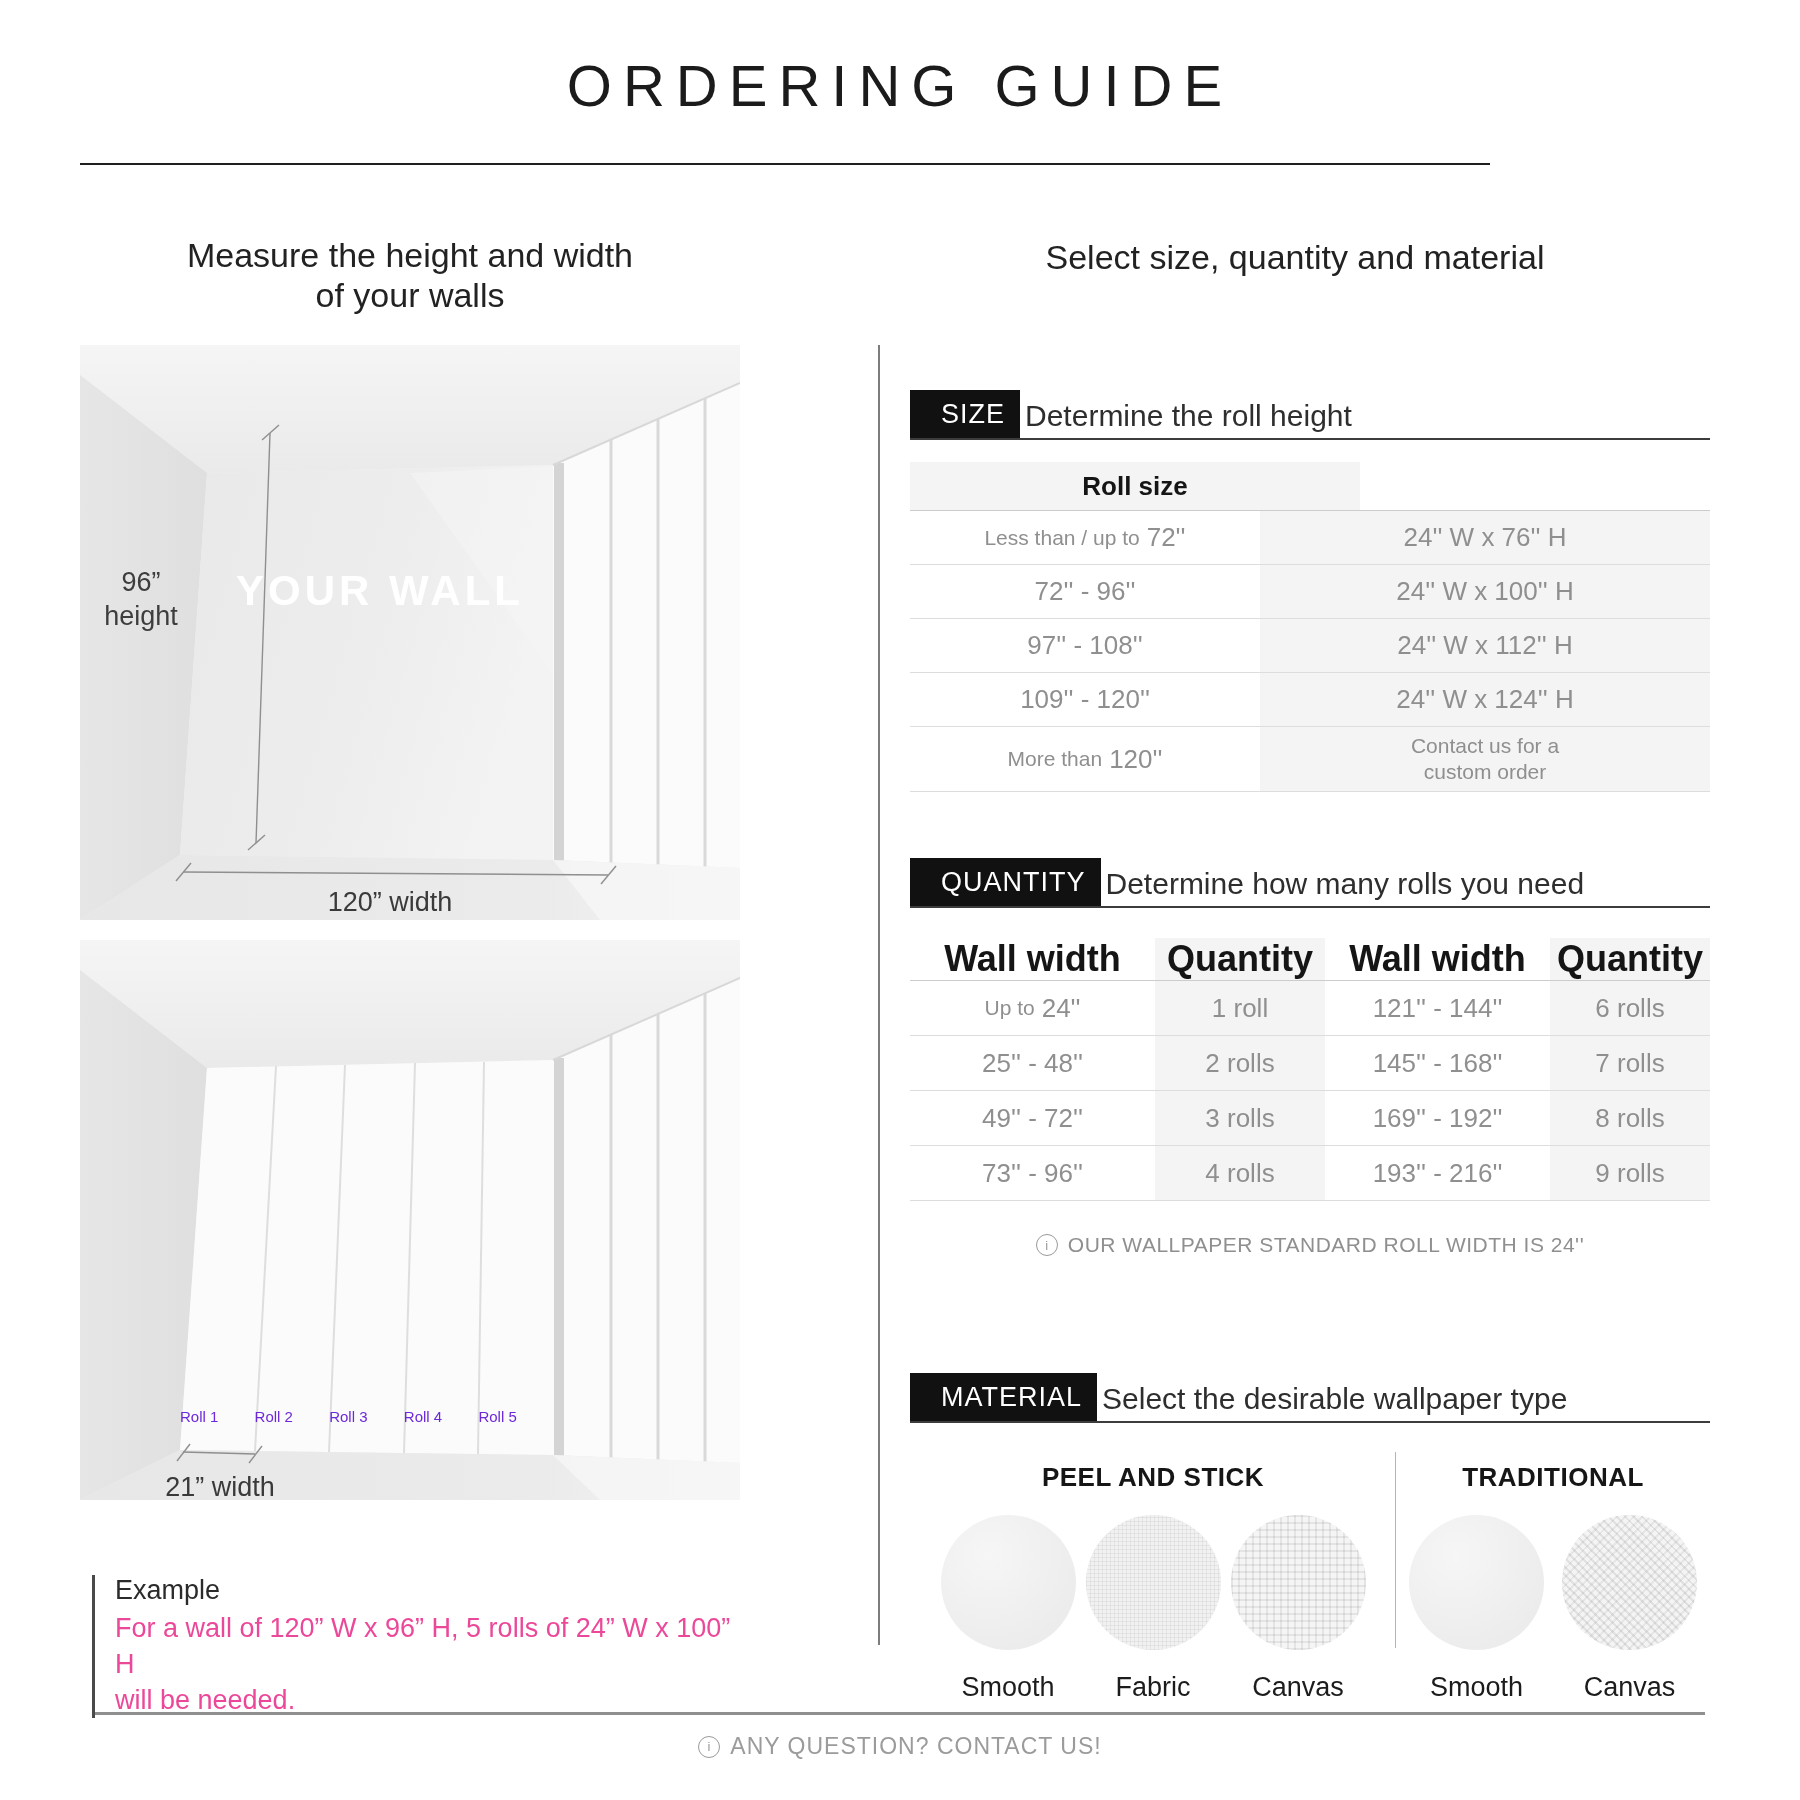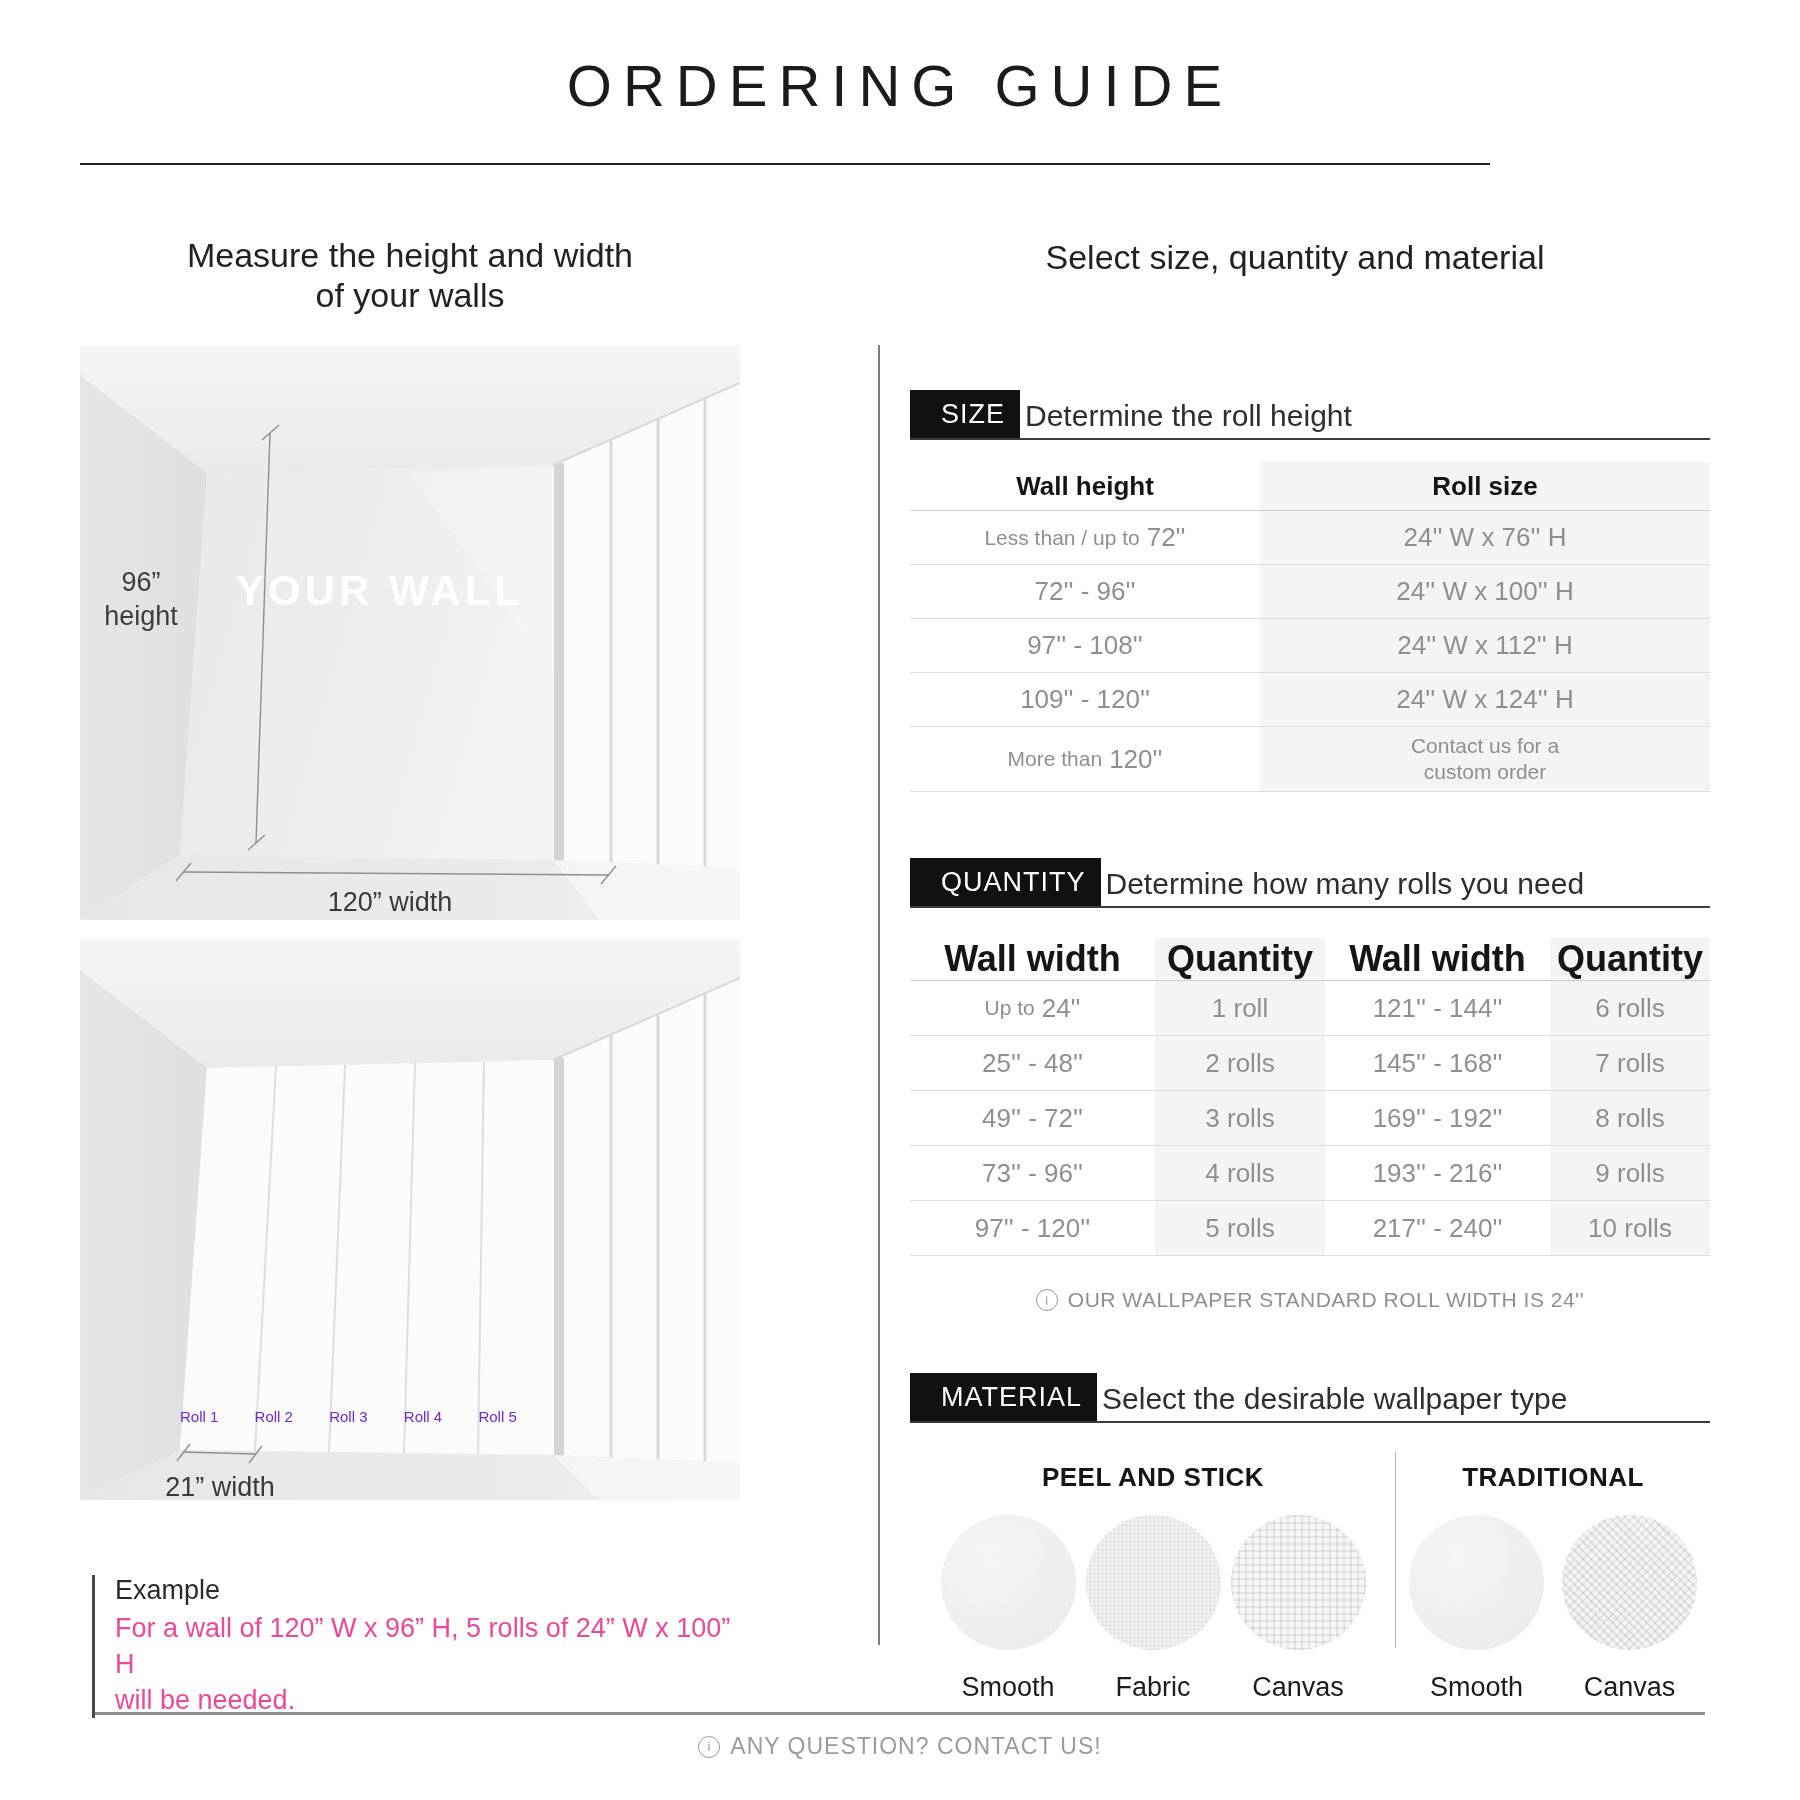--- a/index.html
+++ b/index.html
@@ -215,21 +215,20 @@
 
   <div class="col-divider"></div>
 
   <div class="section sec-size">
     <div class="sec-head">
       <div class="badge">SIZE</div>
       <div class="sec-sub">Determine the roll height</div>
     </div>
     <div class="s-table">
       <div class="s-hrow">
-        <div class="s-cell s-wall">Wall height</div>
         <div class="s-cell s-roll">Roll size</div>
       </div>
       <div id="size-rows">
           <div class="s-row">
             <div class="s-cell s-wall">
               <span class="pfx">Less than / up to</span>
               <span class="val">72''</span>
             </div>
             <div class="s-cell s-roll">24'' W x 76'' H</div>
           </div>
@@ -302,28 +301,20 @@
             <div class="q-cell q-q2">8 rolls</div>
           </div>
           <div class="q-row">
             <div class="q-cell q-w1">
               <span class="val">73'' - 96''</span>
             </div>
             <div class="q-cell q-q1">4 rolls</div>
             <div class="q-cell q-w2">193'' - 216''</div>
             <div class="q-cell q-q2">9 rolls</div>
           </div>
-          <div class="q-row">
-            <div class="q-cell q-w1">
-              <span class="val">97'' - 120''</span>
-            </div>
-            <div class="q-cell q-q1">5 rolls</div>
-            <div class="q-cell q-w2">217'' - 240''</div>
-            <div class="q-cell q-q2">10 rolls</div>
-          </div>
         </div>
     </div>
     <div class="qty-note">
       <span class="info-i"></span>
       <span>OUR WALLPAPER STANDARD ROLL WIDTH IS 24''</span>
     </div>
   </div>
 
   <div class="section sec-mat">
     <div class="sec-head">

